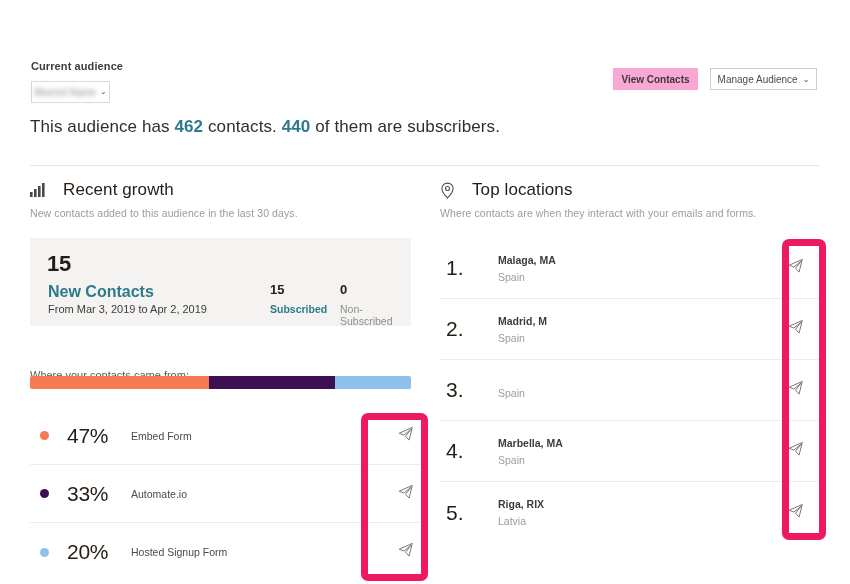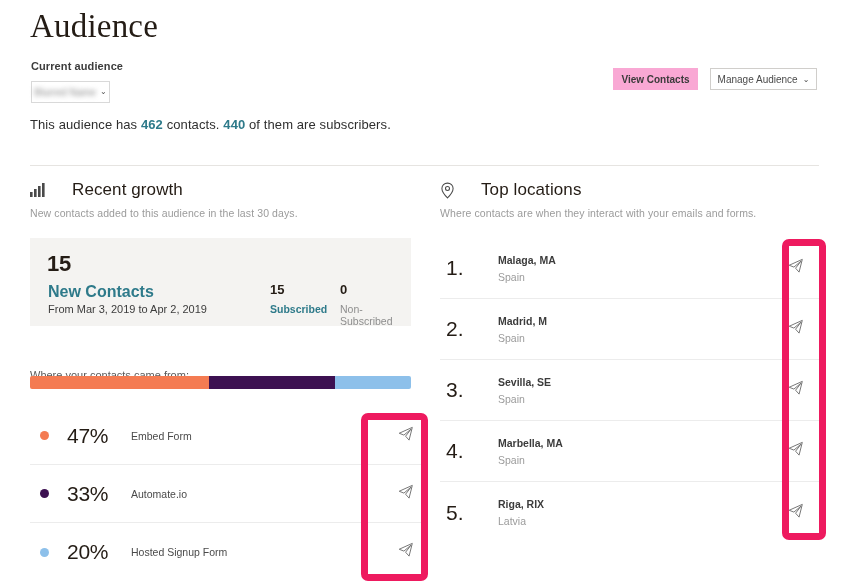--- a/index.html
+++ b/index.html
@@ -101,21 +101,21 @@
     justify-content: center;
     gap: 5px;
     box-sizing: border-box;
   }
   .btn-manage .caret { font-size: 8px; }
 
   .summary {
     position: absolute;
     left: 30px;
     top: 117px;
-    font-size: 13px;
+    font-size: 17px;
     color: #2f2f2f;
     letter-spacing: 0.1px;
   }
   .summary b {
     color: #2e7a8a;
     font-weight: bold;
   }
 
   .divider {
     position: absolute;
@@ -129,21 +129,21 @@
   
   .section {
     position: absolute;
   }
   .sec-left  { left: 30px;  top: 180px; width: 385px; }
   .sec-right { left: 440px; top: 180px; width: 385px; }
 
   .sec-head {
     display: flex;
     align-items: center;
-    gap: 26px;
+    gap: 17px;
   }
   .sec-head h2 {
     margin: 0;
     font-size: 17px;
     font-weight: 400;
     color: #241c15;
     letter-spacing: 0.1px;
   }
   .sec-sub {
     margin-top: 7px;
@@ -332,21 +332,20 @@
     width: 44px;
     height: 301px;
     border-width: 7px;
   }
 </style>
 </head>
 <body>
 
 <div class="page">
 
-  <div class="page-title">Audience</div>
 
   <div class="current-audience-label">Current audience</div>
 
   <div class="audience-select">
     <span class="name">Blurred Name</span>
     <span class="caret">⌄</span>
   </div>
 
   <button class="btn-view">View Contacts</button>
 
@@ -468,21 +467,20 @@
     <span class="loc-send">
       <svg width="17" height="17" viewBox="0 0 20 20">
         <path d="M18 2.2 L2.6 9.1 L8.1 11.3 L16.6 4.2 L10.1 12.6 L14.2 17.2 Z" fill="none" stroke="#6e6e6e" stroke-width="1.1" stroke-linejoin="round"></path>
       </svg>
     </span>
   </div>
 
   <div class="loc-row l2">
     <span class="loc-rank">3.</span>
     <span class="loc-text">
-      <span class="loc-city">Sevilla, SE</span>
       <span class="loc-country">Spain</span>
     </span>
     <span class="loc-send">
       <svg width="17" height="17" viewBox="0 0 20 20">
         <path d="M18 2.2 L2.6 9.1 L8.1 11.3 L16.6 4.2 L10.1 12.6 L14.2 17.2 Z" fill="none" stroke="#6e6e6e" stroke-width="1.1" stroke-linejoin="round"></path>
       </svg>
     </span>
   </div>
 
   <div class="loc-row l3">

